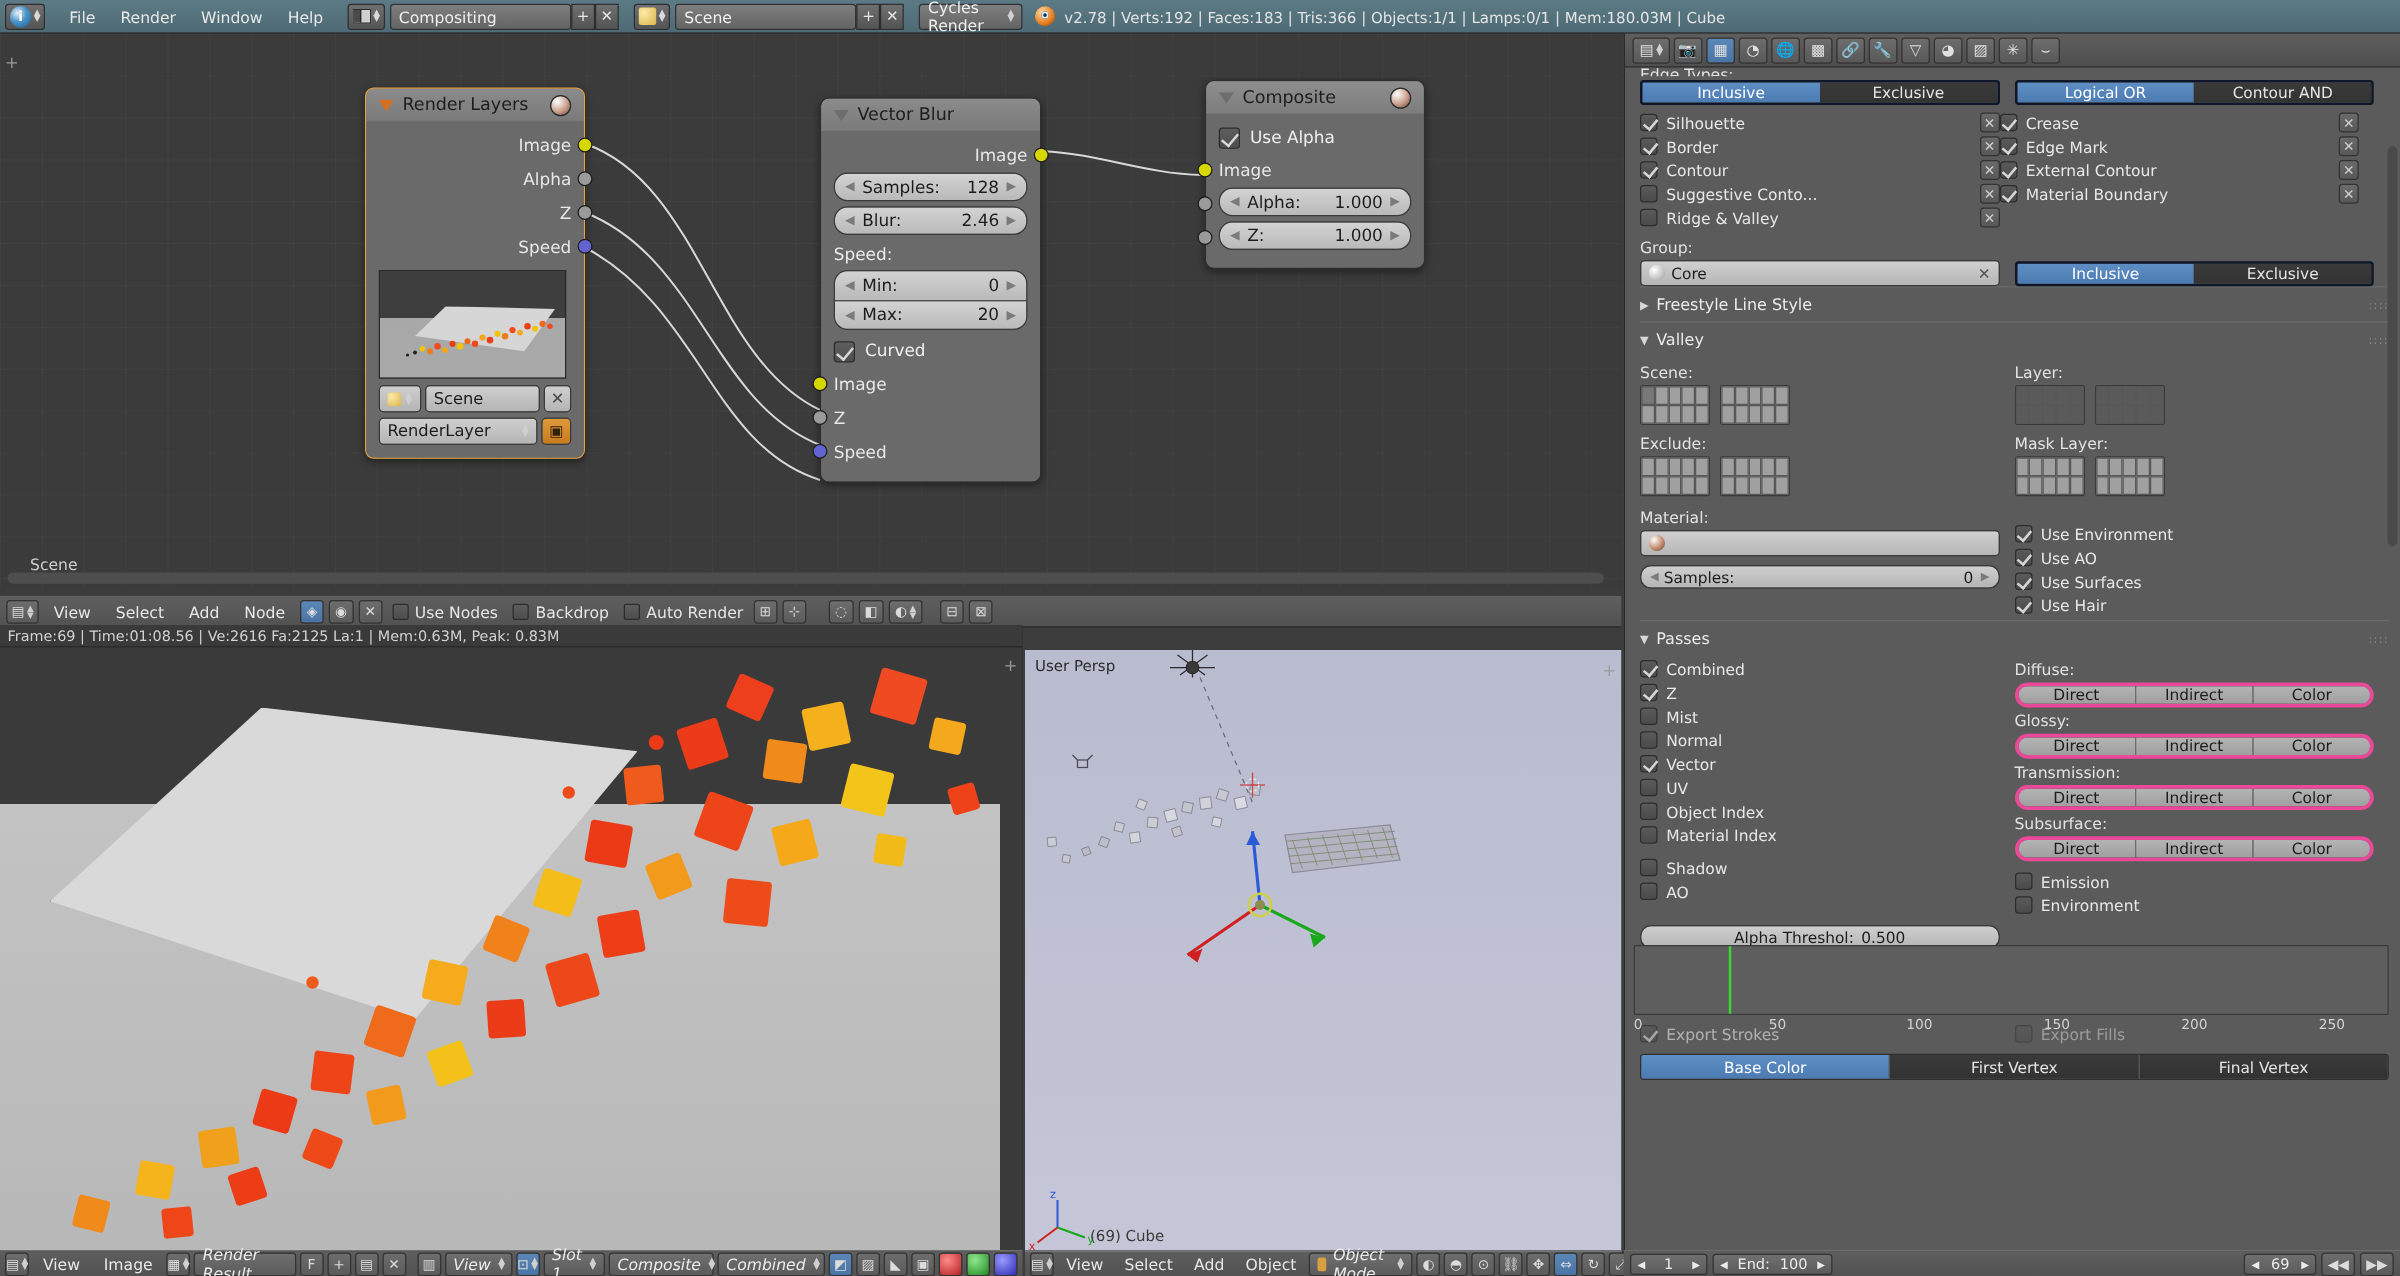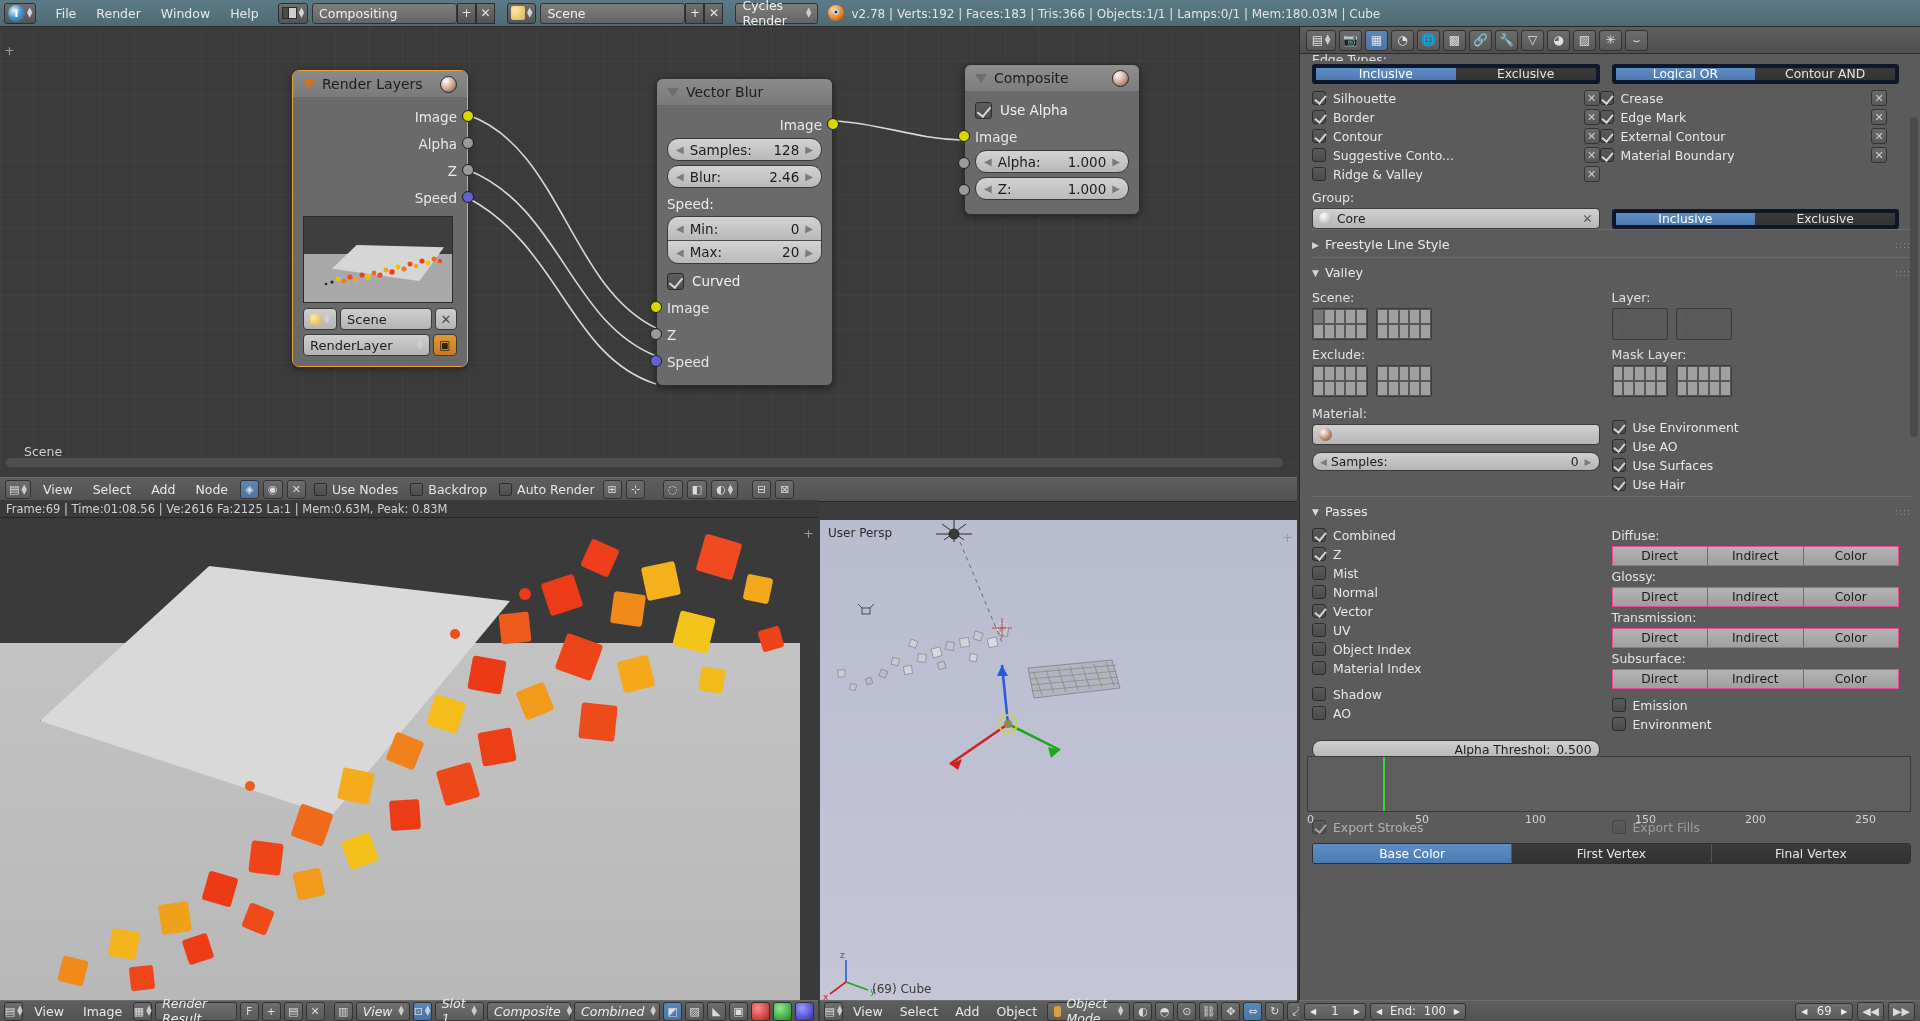--- a/index.html
+++ b/index.html
@@ -149,21 +149,21 @@
     gap:3px;padding:0 6px;border-bottom:1px solid #2b2b2b;}
   .pico{width:23px;height:21px;border-radius:3px;background:linear-gradient(#6d6d6d,#585858);
     border:1px solid #333;display:flex;align-items:center;justify-content:center;font-size:12px;}
   .pico.on{background:linear-gradient(#5b87b8,#4a74a4);}
   #props-body{position:absolute;left:0;top:27px;width:621px;height:946px;padding:2px 10px 0 12px;overflow:hidden;}
   .psec{border-top:1px solid #6b6b6b;padding:4px 0 2px 0;}
   .phead{display:flex;align-items:center;color:#eaeaea;font-size:12.8px;padding:3px 0;}
   .phead .ar{margin-right:6px;font-size:9px;color:#d6d6d6;}
   .dots{margin-left:auto;color:#8c8c8c;font-size:9px;letter-spacing:1px;}
   .plab{color:#e2e2e2;font-size:12.5px;margin:3px 0;}
-  .seg{display:flex;border-radius:3px;overflow:hidden;border:4px solid #0f172a;height:20px;}
+  .seg{display:flex;border-radius:3px;overflow:hidden;border:2px solid #0f172a;height:20px;}
   .seg div{flex:1;display:flex;align-items:center;justify-content:center;font-size:12.3px;
     background:linear-gradient(#3a3a3a,#333);color:#e4e4e4;}
   .seg div.on{background:linear-gradient(#5d8ec4,#4c7bb2);color:#fff;}
   .crow{display:flex;align-items:center;height:18px;color:#e8e8e8;font-size:12.4px;margin:1px 0;}
   .pcb{width:14px;height:14px;border-radius:3px;background:linear-gradient(#5a5a5a,#4b4b4b);
     border:1px solid #2c2c2c;margin-right:7px;flex:none;position:relative;}
   .pcb.on:after{content:"";position:absolute;left:3.5px;top:0.5px;width:5px;height:9px;
     border:solid #d6d6d6;border-width:0 2px 2px 0;transform:rotate(40deg);}
   .xsm{width:16px;height:16px;border-radius:3px;background:linear-gradient(#6a6a6a,#585858);
     border:1px solid #333;display:flex;align-items:center;justify-content:center;
@@ -171,21 +171,21 @@
   .lgrid{display:inline-grid;grid-template-columns:repeat(5,1fr);grid-template-rows:repeat(2,1fr);
     width:56px;height:32px;border:1px solid #3a3a3a;border-radius:2px;overflow:hidden;}
   .lgrid i{border:.5px solid #585858;background:#a0a0a0;}
   .lgrid.dark i{background:#5a5a5a;}
   .lgrid i.on{background:#787878;}
   .fldbox{height:21px;border-radius:4px;background:linear-gradient(#d0d0d0,#b6b6b6);
     border:1px solid #3a3a3a;display:flex;align-items:center;padding:0 6px;color:#1e1e1e;font-size:12.3px;}
   .pillnum{height:19px;border-radius:9px;background:linear-gradient(#cfcfcf,#b5b5b5);
     border:1px solid #3a3a3a;display:flex;align-items:center;justify-content:space-between;
     padding:0 7px;color:#1c1c1c;font-size:12.3px;}
-  .tri3{display:flex;border-radius:0;overflow:hidden;border:1px solid #ec4899;height:20px;}
+  .tri3{display:flex;border-radius:10px;overflow:hidden;border:3px solid #ec4899;height:20px;}
   .tri3 div{flex:1;display:flex;align-items:center;justify-content:center;font-size:12.3px;
     background:linear-gradient(#b4b4b4,#9f9f9f);color:#1c1c1c;border-right:1px solid #6d6d6d;}
   .tri3 div:last-child{border-right:0;}
   #props-scroll{position:absolute;right:2px;top:90px;width:8px;height:320px;background:#4a4a4a;border-radius:4px;}
 
   
   #timeline{position:absolute;left:1299px;top:740px;width:621px;height:260px;background:#4b4b4b;}
   .tl-marker{position:absolute;top:0;width:2px;height:100%;background:#39d639;}
   #tl-footer{position:absolute;left:0;bottom:0;width:621px;height:21px;
     background:linear-gradient(#5e5e5e,#525252);border-top:1px solid #6e6e6e;
@@ -1045,21 +1045,21 @@
           <div class="crow">
               <span class="pcb"></span>
               <span>Emission</span>
             </div>
           <div class="crow">
               <span class="pcb"></span>
               <span>Environment</span>
             </div>
         </div>
       </div>
-      <div class="pillnum" style="width:48%;margin-top:6px;justify-content:flex-end;gap:6px">
+      <div class="pillnum" style="width:48%;margin-top:6px;justify-content:center;gap:6px">
         <span>Alpha Threshol:</span>
         <span>0.500</span>
       </div>
     </div>
 
     <div class="psec">
       <div class="phead">
         <span class="ar">▶</span>
         <span class="pcb" style="margin-right:7px"></span>
         <span>Views</span>

